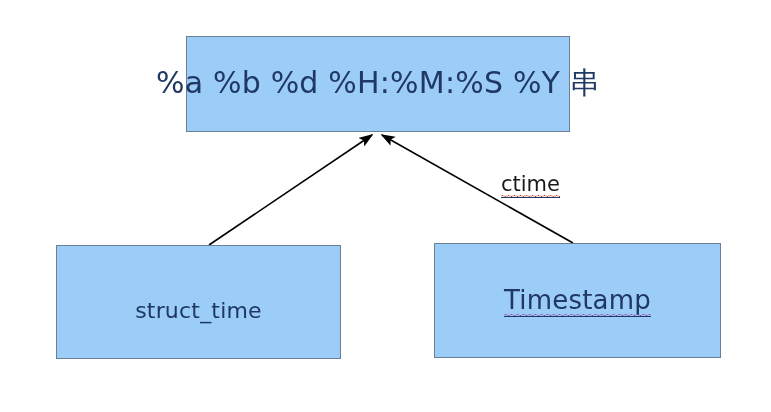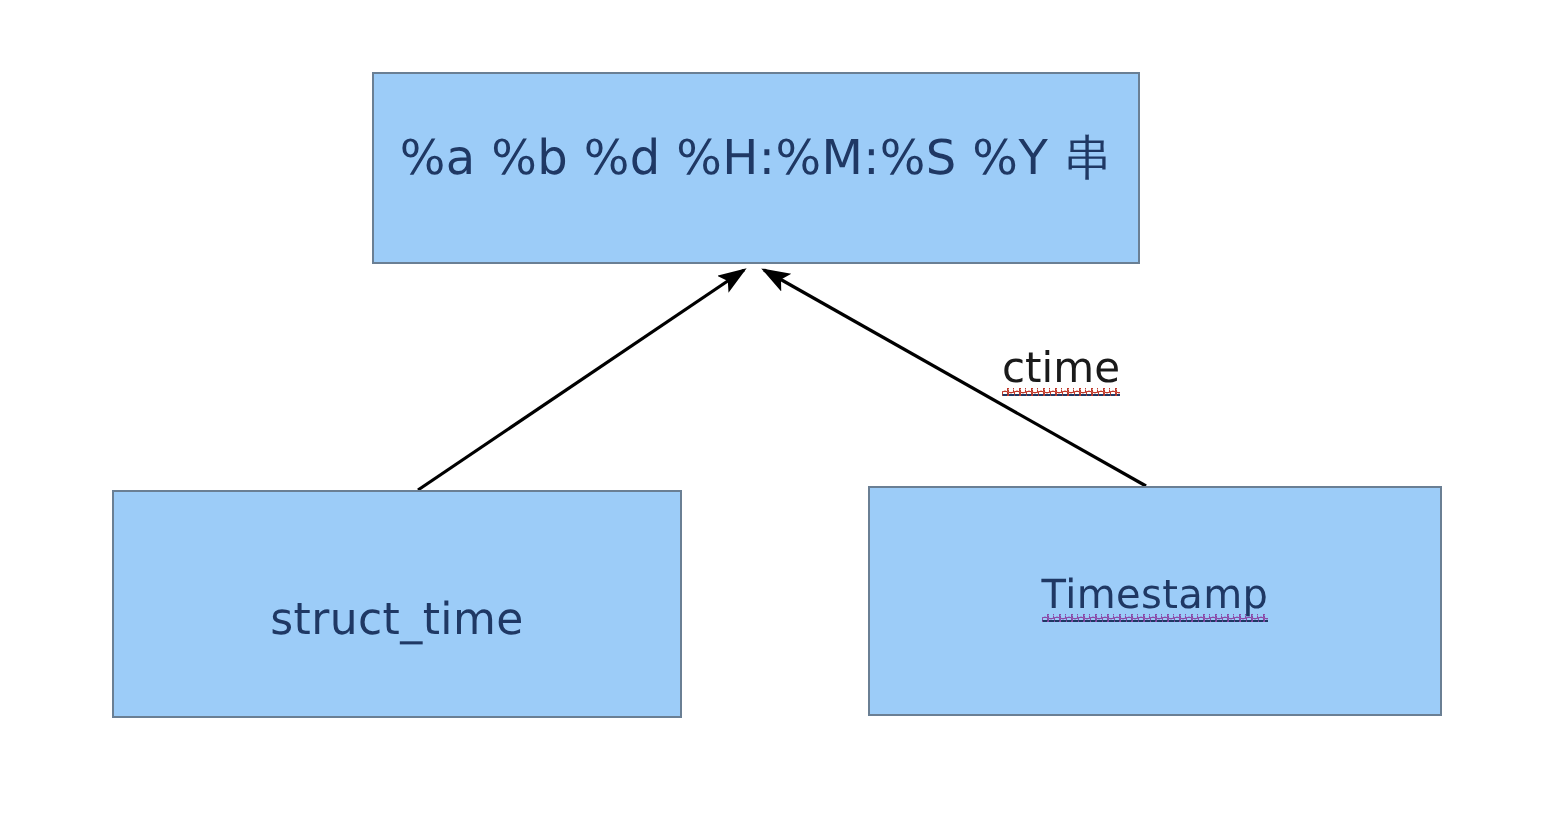--- a/index.html
+++ b/index.html
@@ -44,21 +44,21 @@
   
   #node-format {
     left: 186px;
     top: 36px;
     width: 384px;
     height: 96px;
     align-items: flex-start;
     padding-top: 26px;
   }
   #node-format .node-label {
-    font-size: 24px;
+    font-size: 30px;
     color: #1F3864;
   }
   
   #node-struct-time {
     left: 56px;
     top: 245px;
     width: 285px;
     height: 114px;
     align-items: flex-start;
     padding-top: 52px;
@@ -69,21 +69,21 @@
   
   #node-timestamp {
     left: 434px;
     top: 243px;
     width: 287px;
     height: 115px;
     align-items: flex-start;
     padding-top: 41px;
   }
   #node-timestamp .node-label {
-    font-size: 20px;
+    font-size: 26px;
   }
   
   .spell {
     position: relative;
     text-decoration: none;
     padding-bottom: 2px;
   }
   .spell::after {
     content: "";
     position: absolute;

